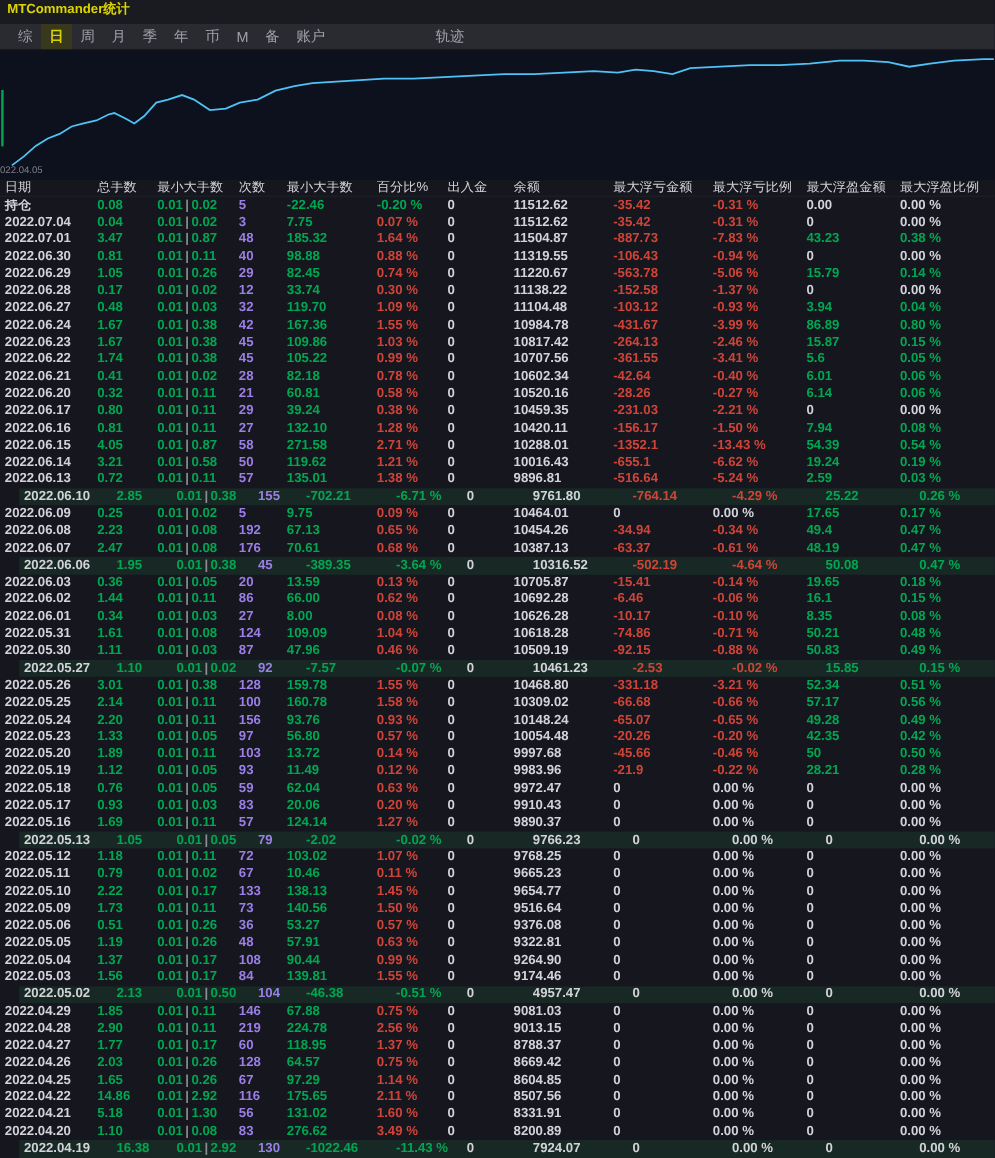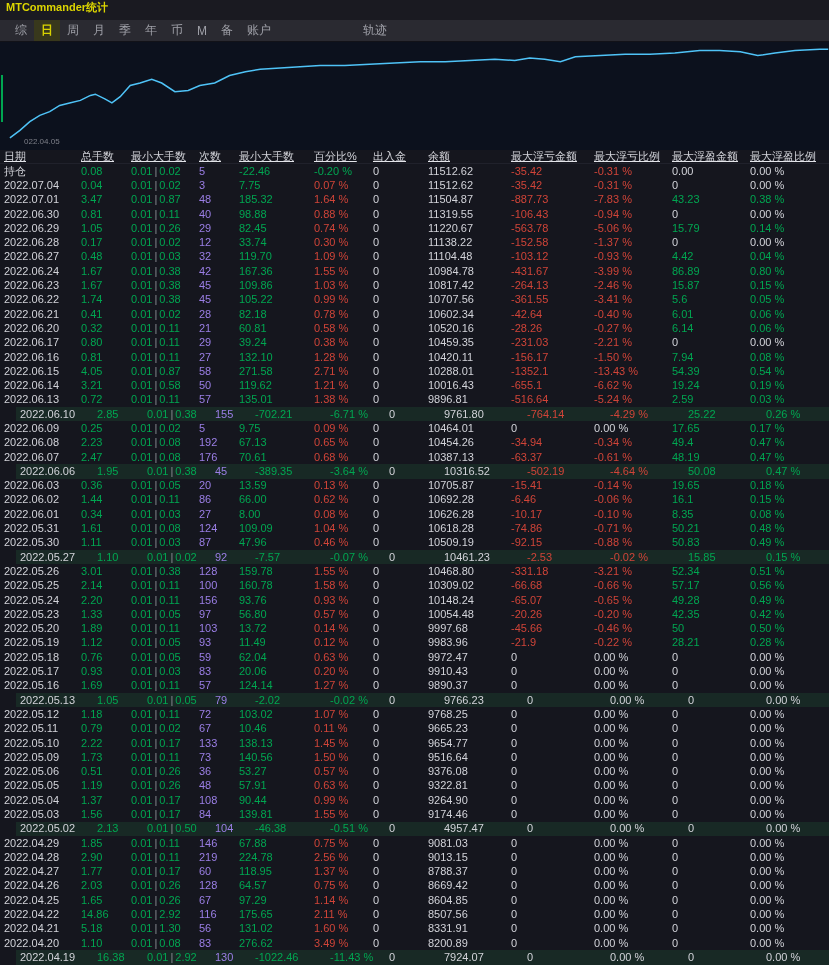--- a/index.html
+++ b/index.html
@@ -16,29 +16,29 @@
   .menubar {
     height:22px; background:#2a2a31; display:flex; align-items:center;
     font-size:12px; color:#9fa0a8; border-bottom:1px solid #121218; padding-left:8px;
   }
   .tab { padding:2px 7px; cursor:default; }
   .tab.active { color:#d8d200; background:#38381c; font-weight:bold; }
   .tab-trail { margin-left:78px; }
   .chart { position:relative; height:108px; background:#0c111d; }
   .chart svg { position:absolute; left:0; top:0; }
   .axis-marker { position:absolute; left:1px; top:33px; width:2px; height:47px; }
-  .chart-label { position:absolute; left:24px; bottom:4px; font-size:8px; color:#7d7f88;margin-top:40px; }
+  .chart-label { position:absolute; left:0; bottom:4px; font-size:8px; color:#7d7f88;margin-top:40px; }
   .trow {
     display:grid;
     grid-template-columns:81px 50px 68px 40px 75px 59px 55px 83px 83px 78px 78px 77px;
     align-items:center; width:829px;
   }
   .header { height:14px; font-size:11px; color:#e4e5ea; background:#15161e;
-            border-bottom:1px solid #20212b;text-decoration:underline; }
-  .rows { height:801px; display:flex; flex-direction:column; }
+            border-bottom:1px solid #20212b; }
+  .rows { height:801px; display:flex; flex-direction:column;font-weight:bold; }
   .rows .trow { flex:1 1 0; font-size:11px; }
   .rows .trow.hl { background:rgba(32,78,52,0.35);margin-left:16px; }
   .cell { white-space:nowrap; overflow:hidden; line-height:1; }
   .cell:first-child { padding-left:4px; }
   .c-white { color:#d2d3d9; }
   .c-green { color:#00a651; }
   .c-red { color:#d04438; }
   .c-purple { color:#9b7fe6; }
   .pipe { color:#8b8c94; padding:0 2px; }
 </style>
@@ -174,21 +174,21 @@
       <div class="cell c-white">2022.06.27</div>
       <div class="cell c-green">0.48</div>
       <div class="cell"><span class="c-green">0.01</span><span class="pipe">|</span><span class="c-green">0.03</span></div>
       <div class="cell c-purple">32</div>
       <div class="cell c-green">119.70</div>
       <div class="cell c-red">1.09 %</div>
       <div class="cell c-white">0</div>
       <div class="cell c-white">11104.48</div>
       <div class="cell c-red">-103.12</div>
       <div class="cell c-red">-0.93 %</div>
-      <div class="cell c-green">4.42</div>
+      <div class="cell c-green">3.94</div>
       <div class="cell c-green">0.04 %</div>
     </div>
     <div class="trow">
       <div class="cell c-white">2022.06.24</div>
       <div class="cell c-green">1.67</div>
       <div class="cell"><span class="c-green">0.01</span><span class="pipe">|</span><span class="c-green">0.38</span></div>
       <div class="cell c-purple">42</div>
       <div class="cell c-green">167.36</div>
       <div class="cell c-red">1.55 %</div>
       <div class="cell c-white">0</div>

